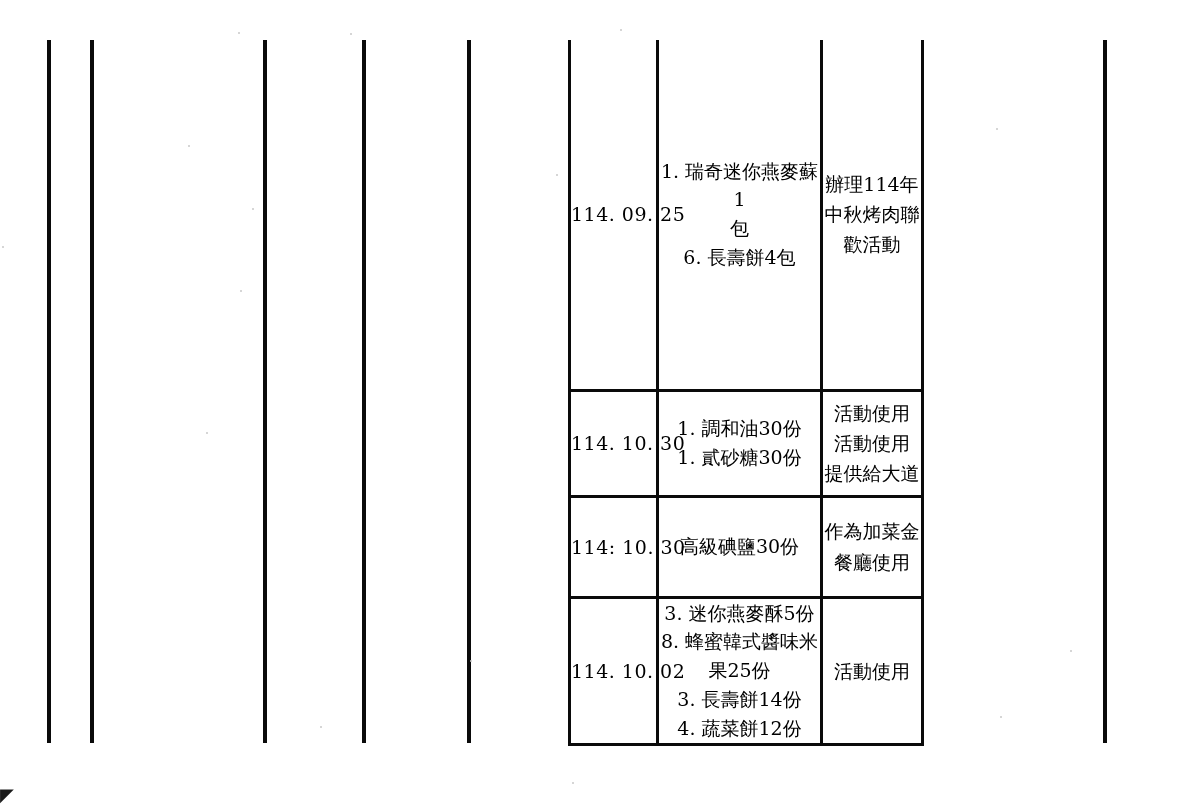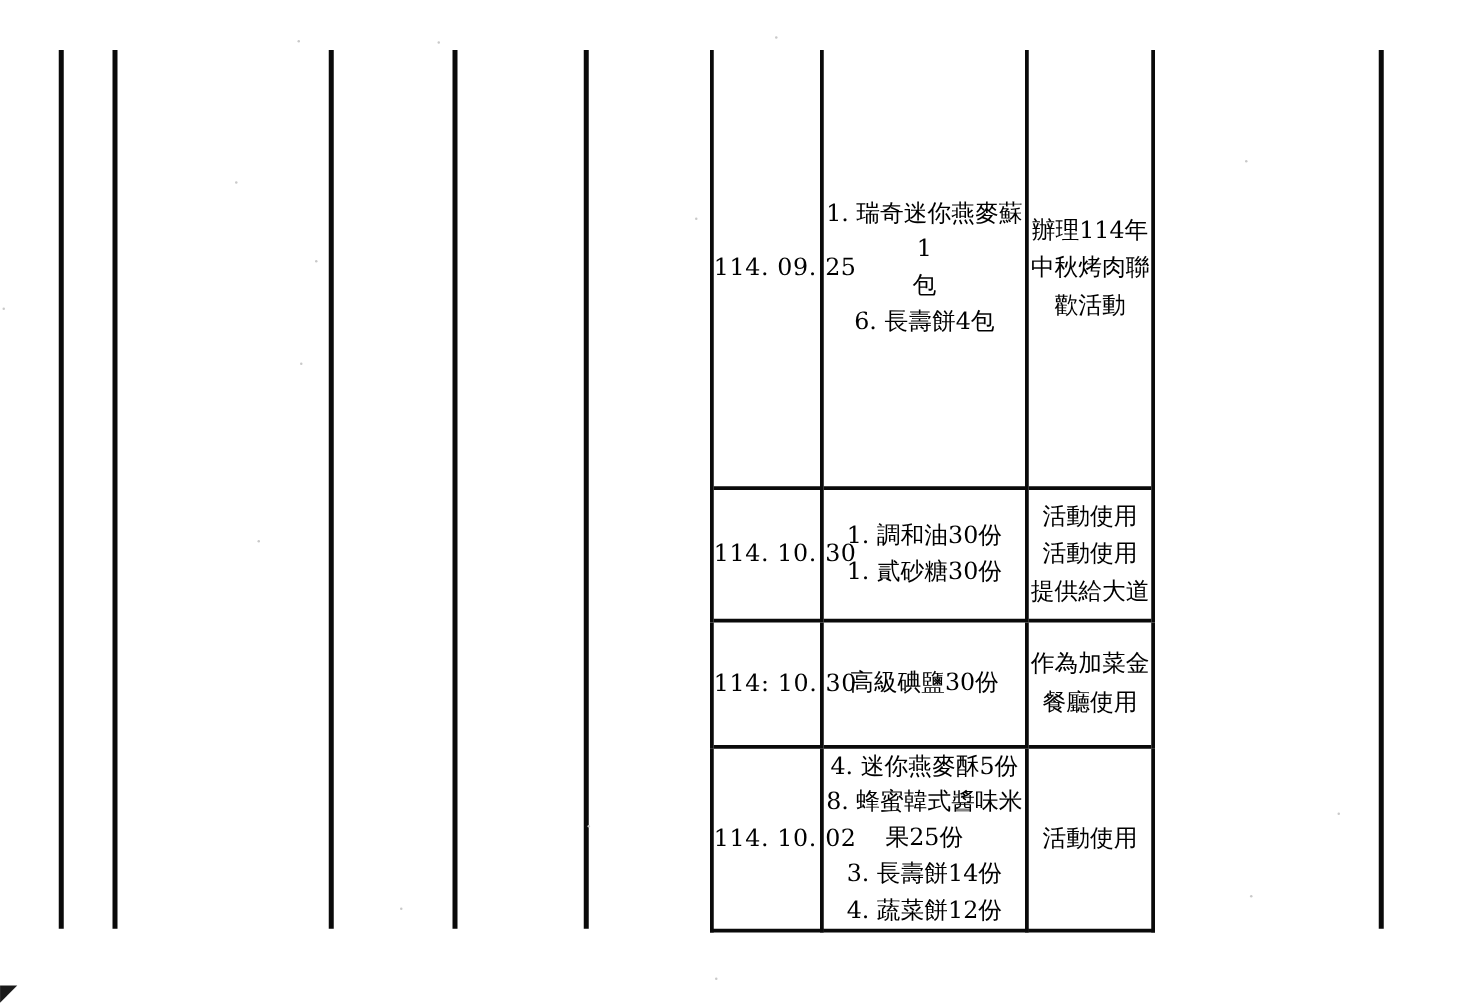--- a/index.html
+++ b/index.html
@@ -179,21 +179,21 @@
             <div class="li">高級碘鹽30份</div>
           </td>
           <td class="cell-purpose">
             <span class="pl">作為加菜金</span>
             <span class="pl">餐廳使用</span>
           </td>
         </tr>
         <tr class="row-3 has-top-rule has-bottom-rule">
           <td class="cell-date">114. 10. 02</td>
           <td class="cell-items">
-            <div class="li">4. 迷你燕麥酥5份</div>
+            <div class="li">3. 迷你燕麥酥5份</div>
             <div class="li">8. 蜂蜜韓式醬味米</div>
             <div class="li">果25份</div>
             <div class="li">3. 長壽餅14份</div>
             <div class="li">4. 蔬菜餅12份</div>
           </td>
           <td class="cell-purpose">
             <span class="pl">活動使用</span>
           </td>
         </tr>
       </tbody>

